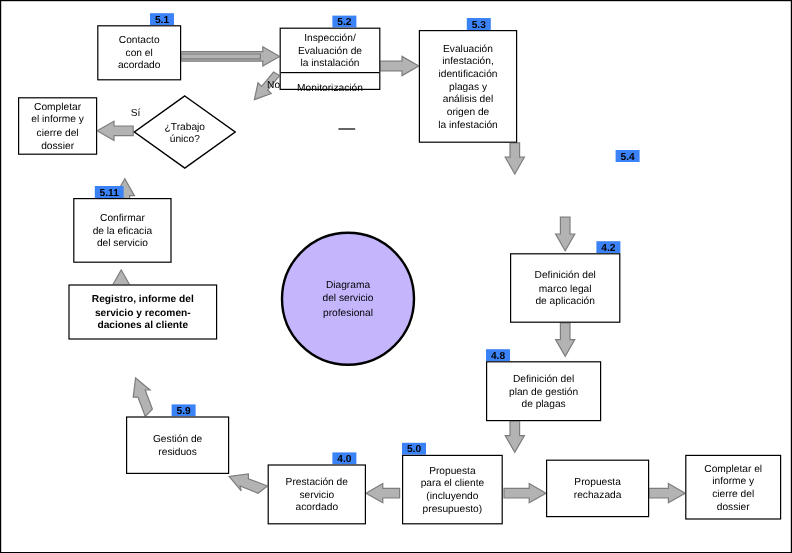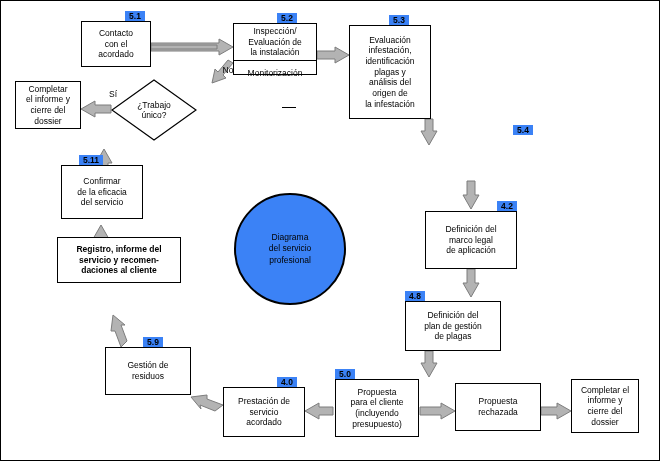--- a/index.html
+++ b/index.html
@@ -47,21 +47,21 @@
     position:absolute;
     border:2px solid #000;
     border-radius:50%;
     display:flex;
     align-items:center;
     justify-content:center;
     text-align:center;
     font-size:8.5px;
     line-height:1.35;
     white-space:pre-line;
-    background:#3b82f6;
+    background:#c4b5fd;
   }
   .diamond-wrap{
     position:absolute;
   }
   .diamond{
     position:absolute;
     left:0; top:0;
     width:100%; height:100%;
   }
   .diamond-text{
@@ -183,21 +183,21 @@
 
   <div class="tag" style="left:334px;top:368px;width:20px;">5.0</div>
   <div class="box" style="left:334px;top:378px;width:84px;height:58px;">Propuesta
 para el cliente
 (incluyendo
 presupuesto)</div>
 
   <div class="box" style="left:454px;top:382px;width:86px;height:48px;">Propuesta
 rechazada</div>
 
-  <div class="box" style="left:570px;top:378px;width:68px;height:54px;">Completar el
+  <div class="box" style="left:570px;top:378px;width:80px;height:54px;">Completar el
 informe y
 cierre del
 dossier</div>
 
   <div class="tag" style="left:276px;top:376px;width:20px;">4.0</div>
   <div class="box" style="left:222px;top:386px;width:82px;height:50px;">Prestación de
 servicio
 acordado</div>
 
   <div class="tag" style="left:142px;top:336px;width:20px;">5.9</div>

